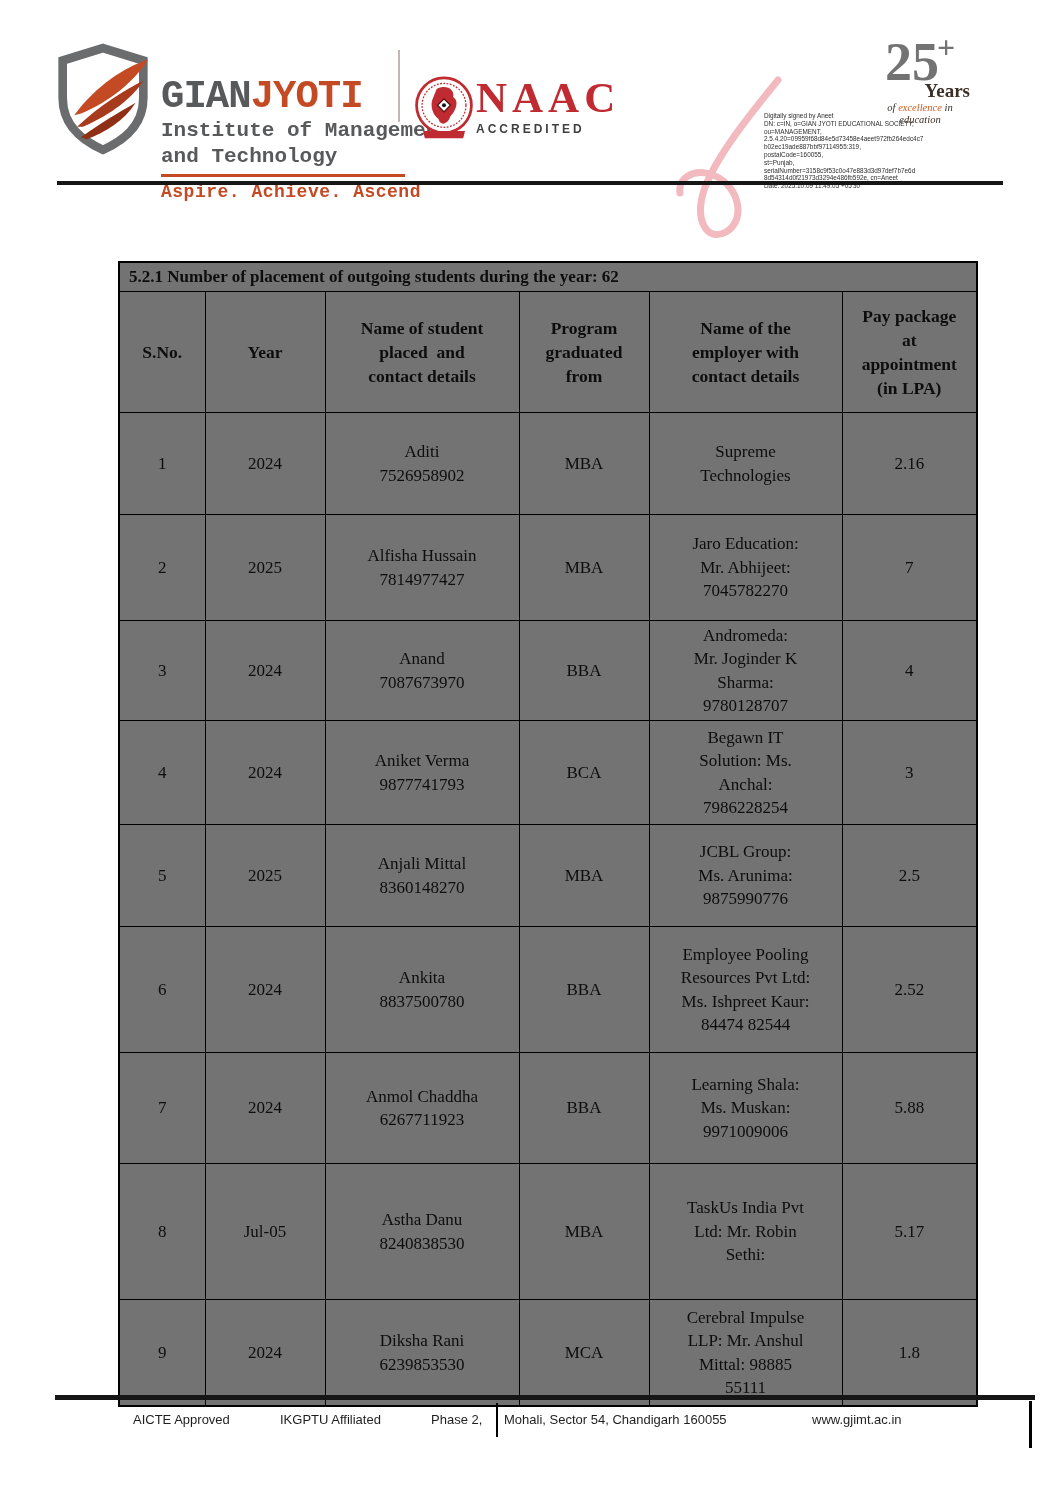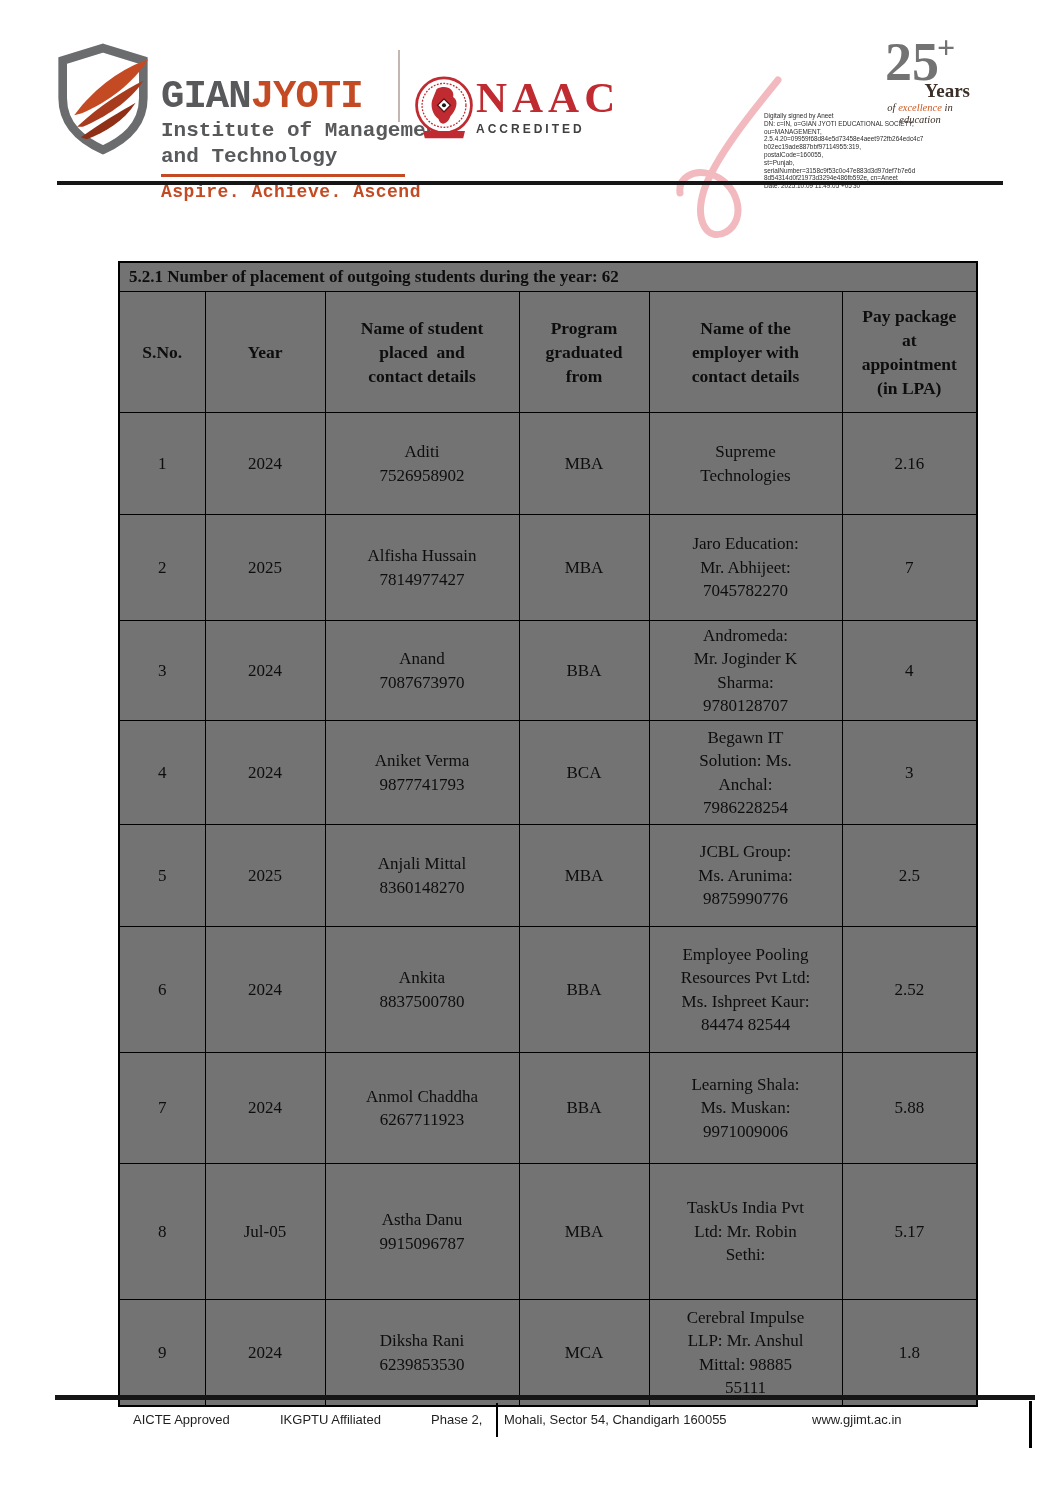--- a/index.html
+++ b/index.html
@@ -239,21 +239,21 @@
         <td>BBA</td>
         <td>Learning Shala:
 Ms. Muskan:
 9971009006</td>
         <td>5.88</td>
       </tr>
       <tr>
         <td>8</td>
         <td>Jul-05</td>
         <td>Astha Danu
-9915096787</td>
+8240838530</td>
         <td>MBA</td>
         <td>TaskUs India Pvt
 Ltd: Mr. Robin
 Sethi:</td>
         <td>5.17</td>
       </tr>
       <tr>
         <td>9</td>
         <td>2024</td>
         <td>Diksha Rani

